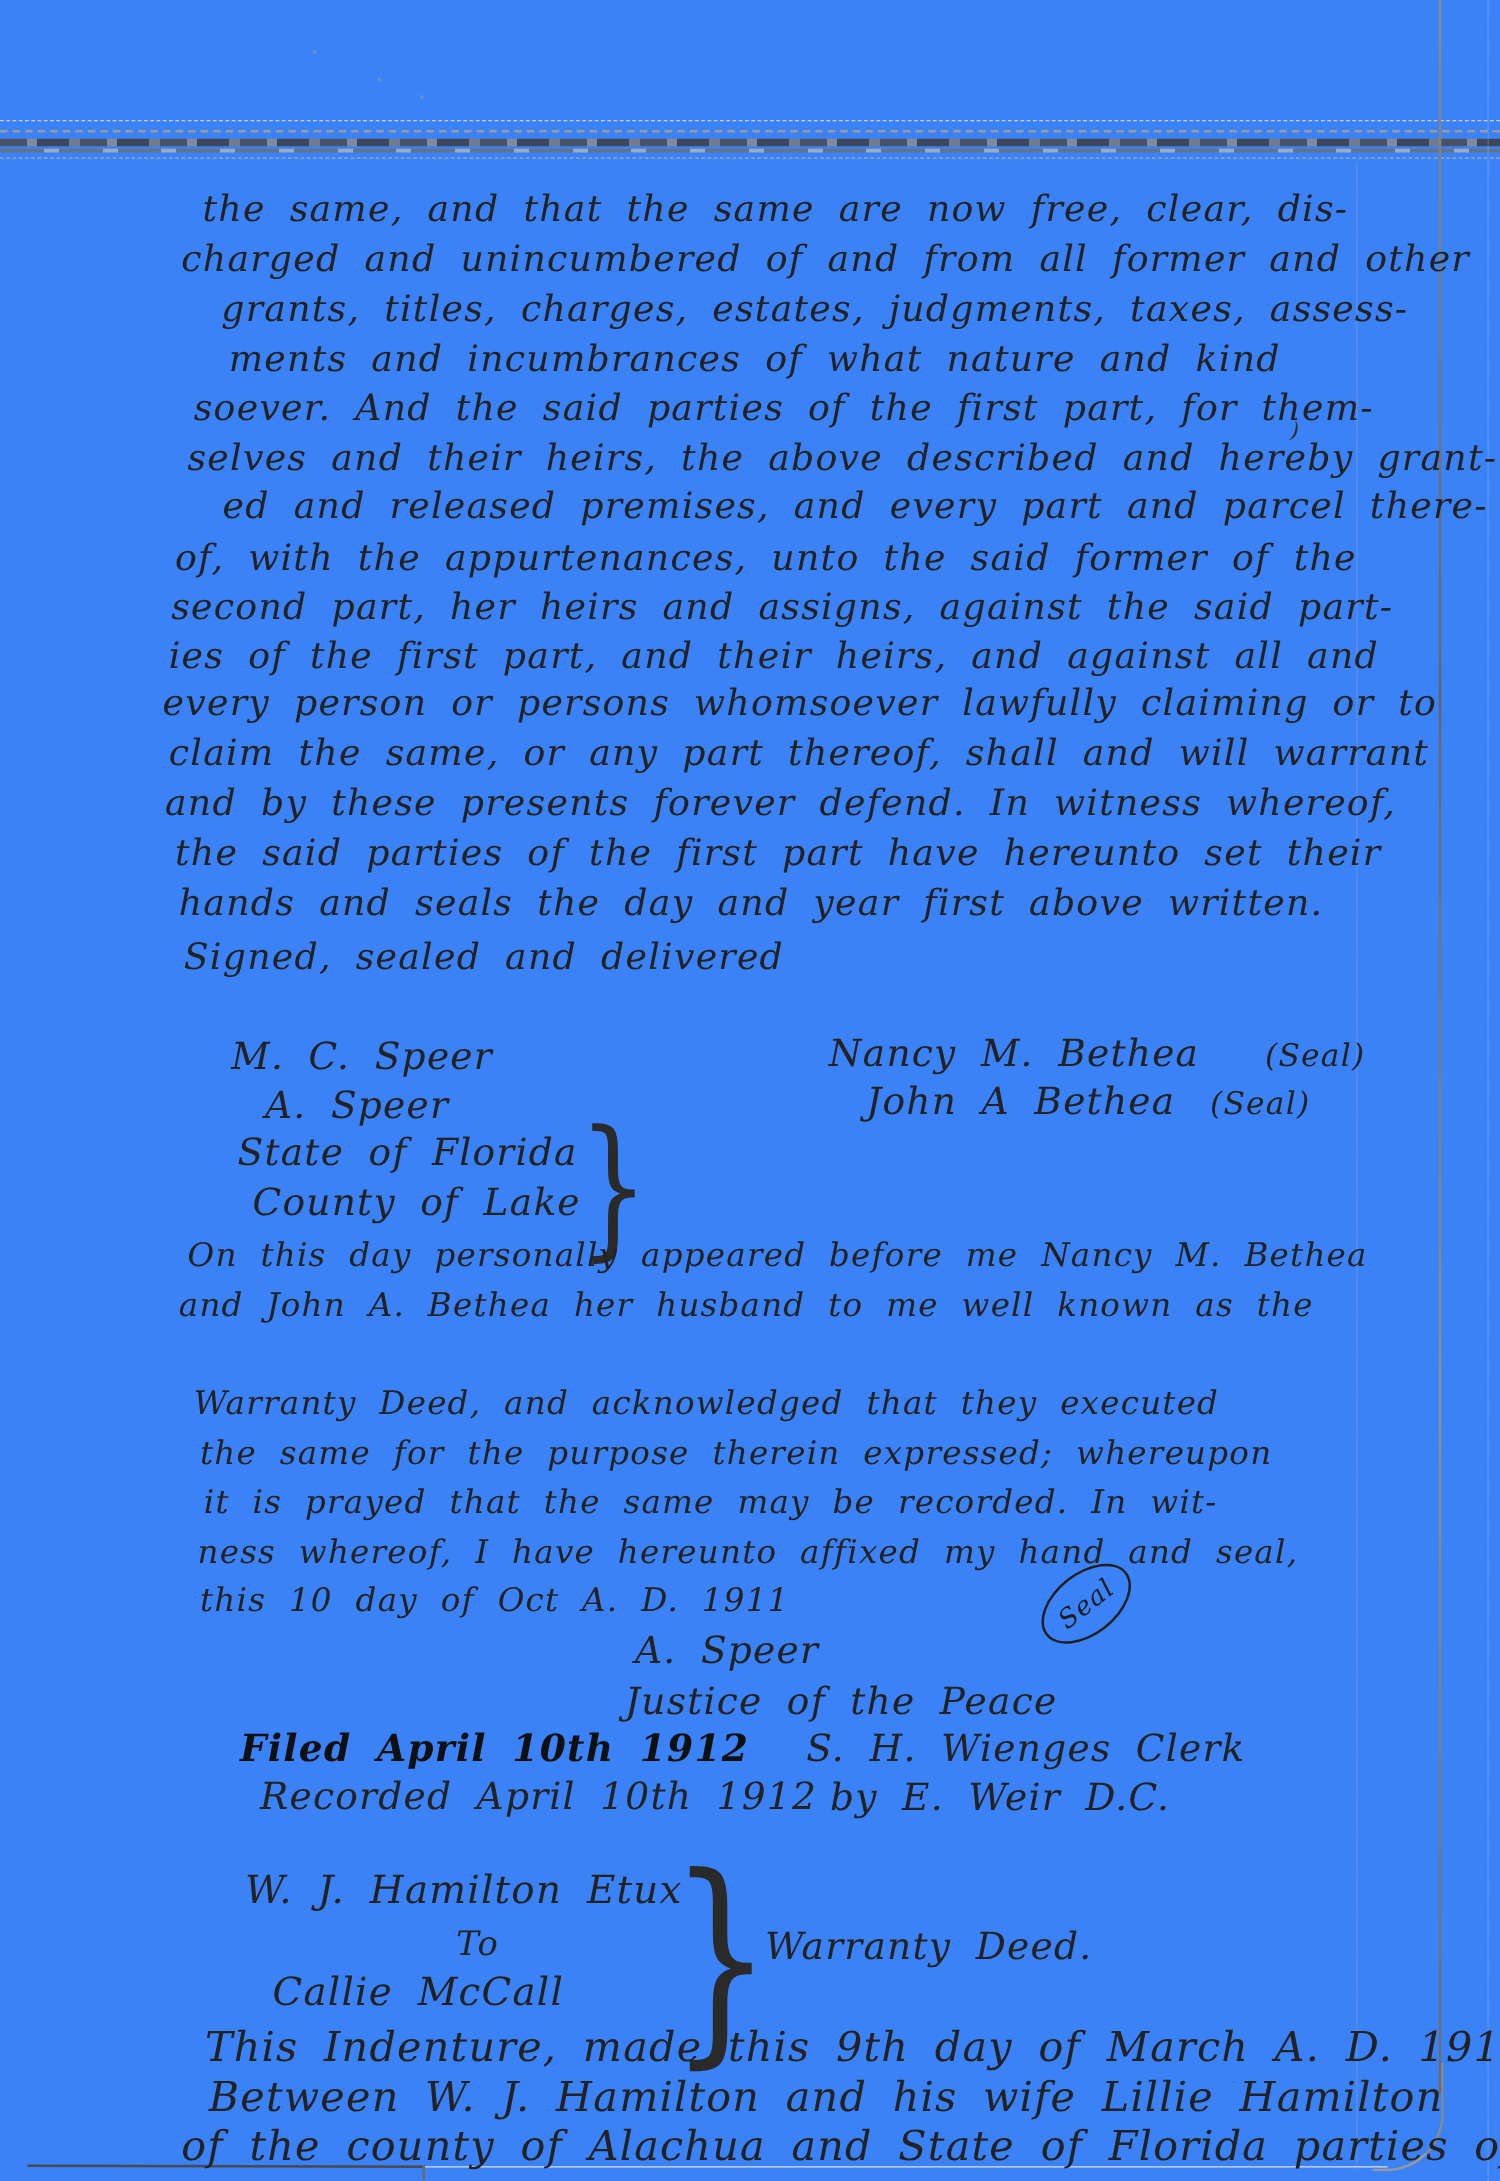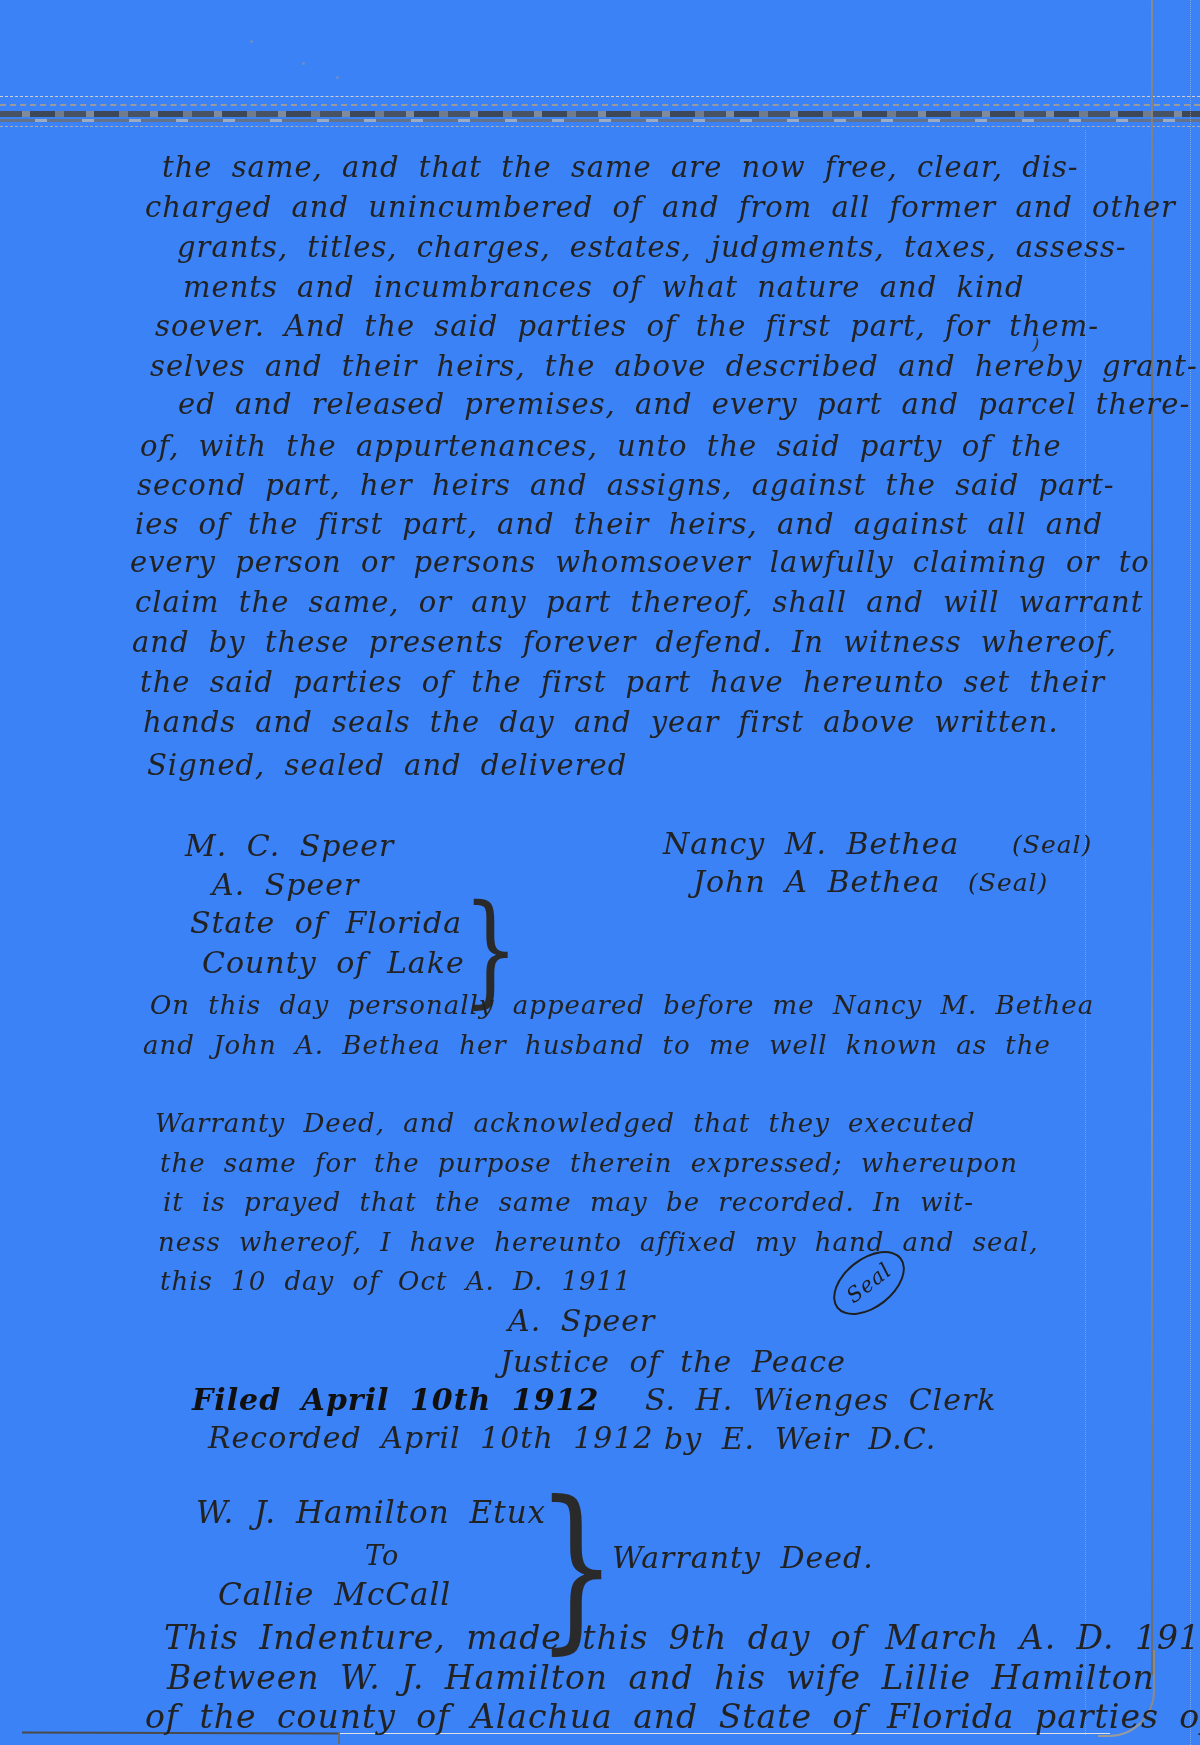--- a/index.html
+++ b/index.html
@@ -85,21 +85,21 @@
   <div class="speck" style="left:302px;top:62px;"></div>
   <div class="speck" style="left:336px;top:76px;"></div>
 
   <div class="ln body-ln" style="left:162px;top:150px;">the same, and that the same are now free, clear, dis-</div>
   <div class="ln body-ln" style="left:145px;top:190px;">charged and unincumbered of and from all former and other</div>
   <div class="ln body-ln" style="left:177px;top:230px;">grants, titles, charges, estates, judgments, taxes, assess-</div>
   <div class="ln body-ln" style="left:183px;top:270px;">ments and incumbrances of what nature and kind</div>
   <div class="ln body-ln" style="left:155px;top:309px;">soever. And the said parties of the first part, for them-</div>
   <div class="ln body-ln" style="left:150px;top:349px;">selves and their heirs, the above described and hereby grant-</div>
   <div class="ln body-ln" style="left:138px;top:387px;margin-left:40px;">ed and released premises, and every part and parcel there-</div>
-  <div class="ln body-ln" style="left:140px;top:429px;">of, with the appurtenances, unto the said party of the</div>
+  <div class="ln body-ln" style="left:140px;top:429px;">of, with the appurtenances, unto the said former of the</div>
   <div class="ln body-ln" style="left:137px;top:468px;">second part, her heirs and assigns, against the said part-</div>
   <div class="ln body-ln" style="left:135px;top:507px;">ies of the first part, and their heirs, and against all and</div>
   <div class="ln body-ln" style="left:130px;top:545px;">every person or persons whomsoever lawfully claiming or to</div>
   <div class="ln body-ln" style="left:135px;top:585px;">claim the same, or any part thereof, shall and will warrant</div>
   <div class="ln body-ln" style="left:132px;top:625px;">and by these presents forever defend. In witness whereof,</div>
   <div class="ln body-ln" style="left:140px;top:665px;">the said parties of the first part have hereunto set their</div>
   <div class="ln body-ln" style="left:143px;top:705px;">hands and seals the day and year first above written.</div>
   <div class="ln body-ln" style="left:147px;top:748px;">Signed, sealed and delivered</div>
 
   <div class="ln sig" style="left:185px;top:828px;">M. C. Speer</div>

